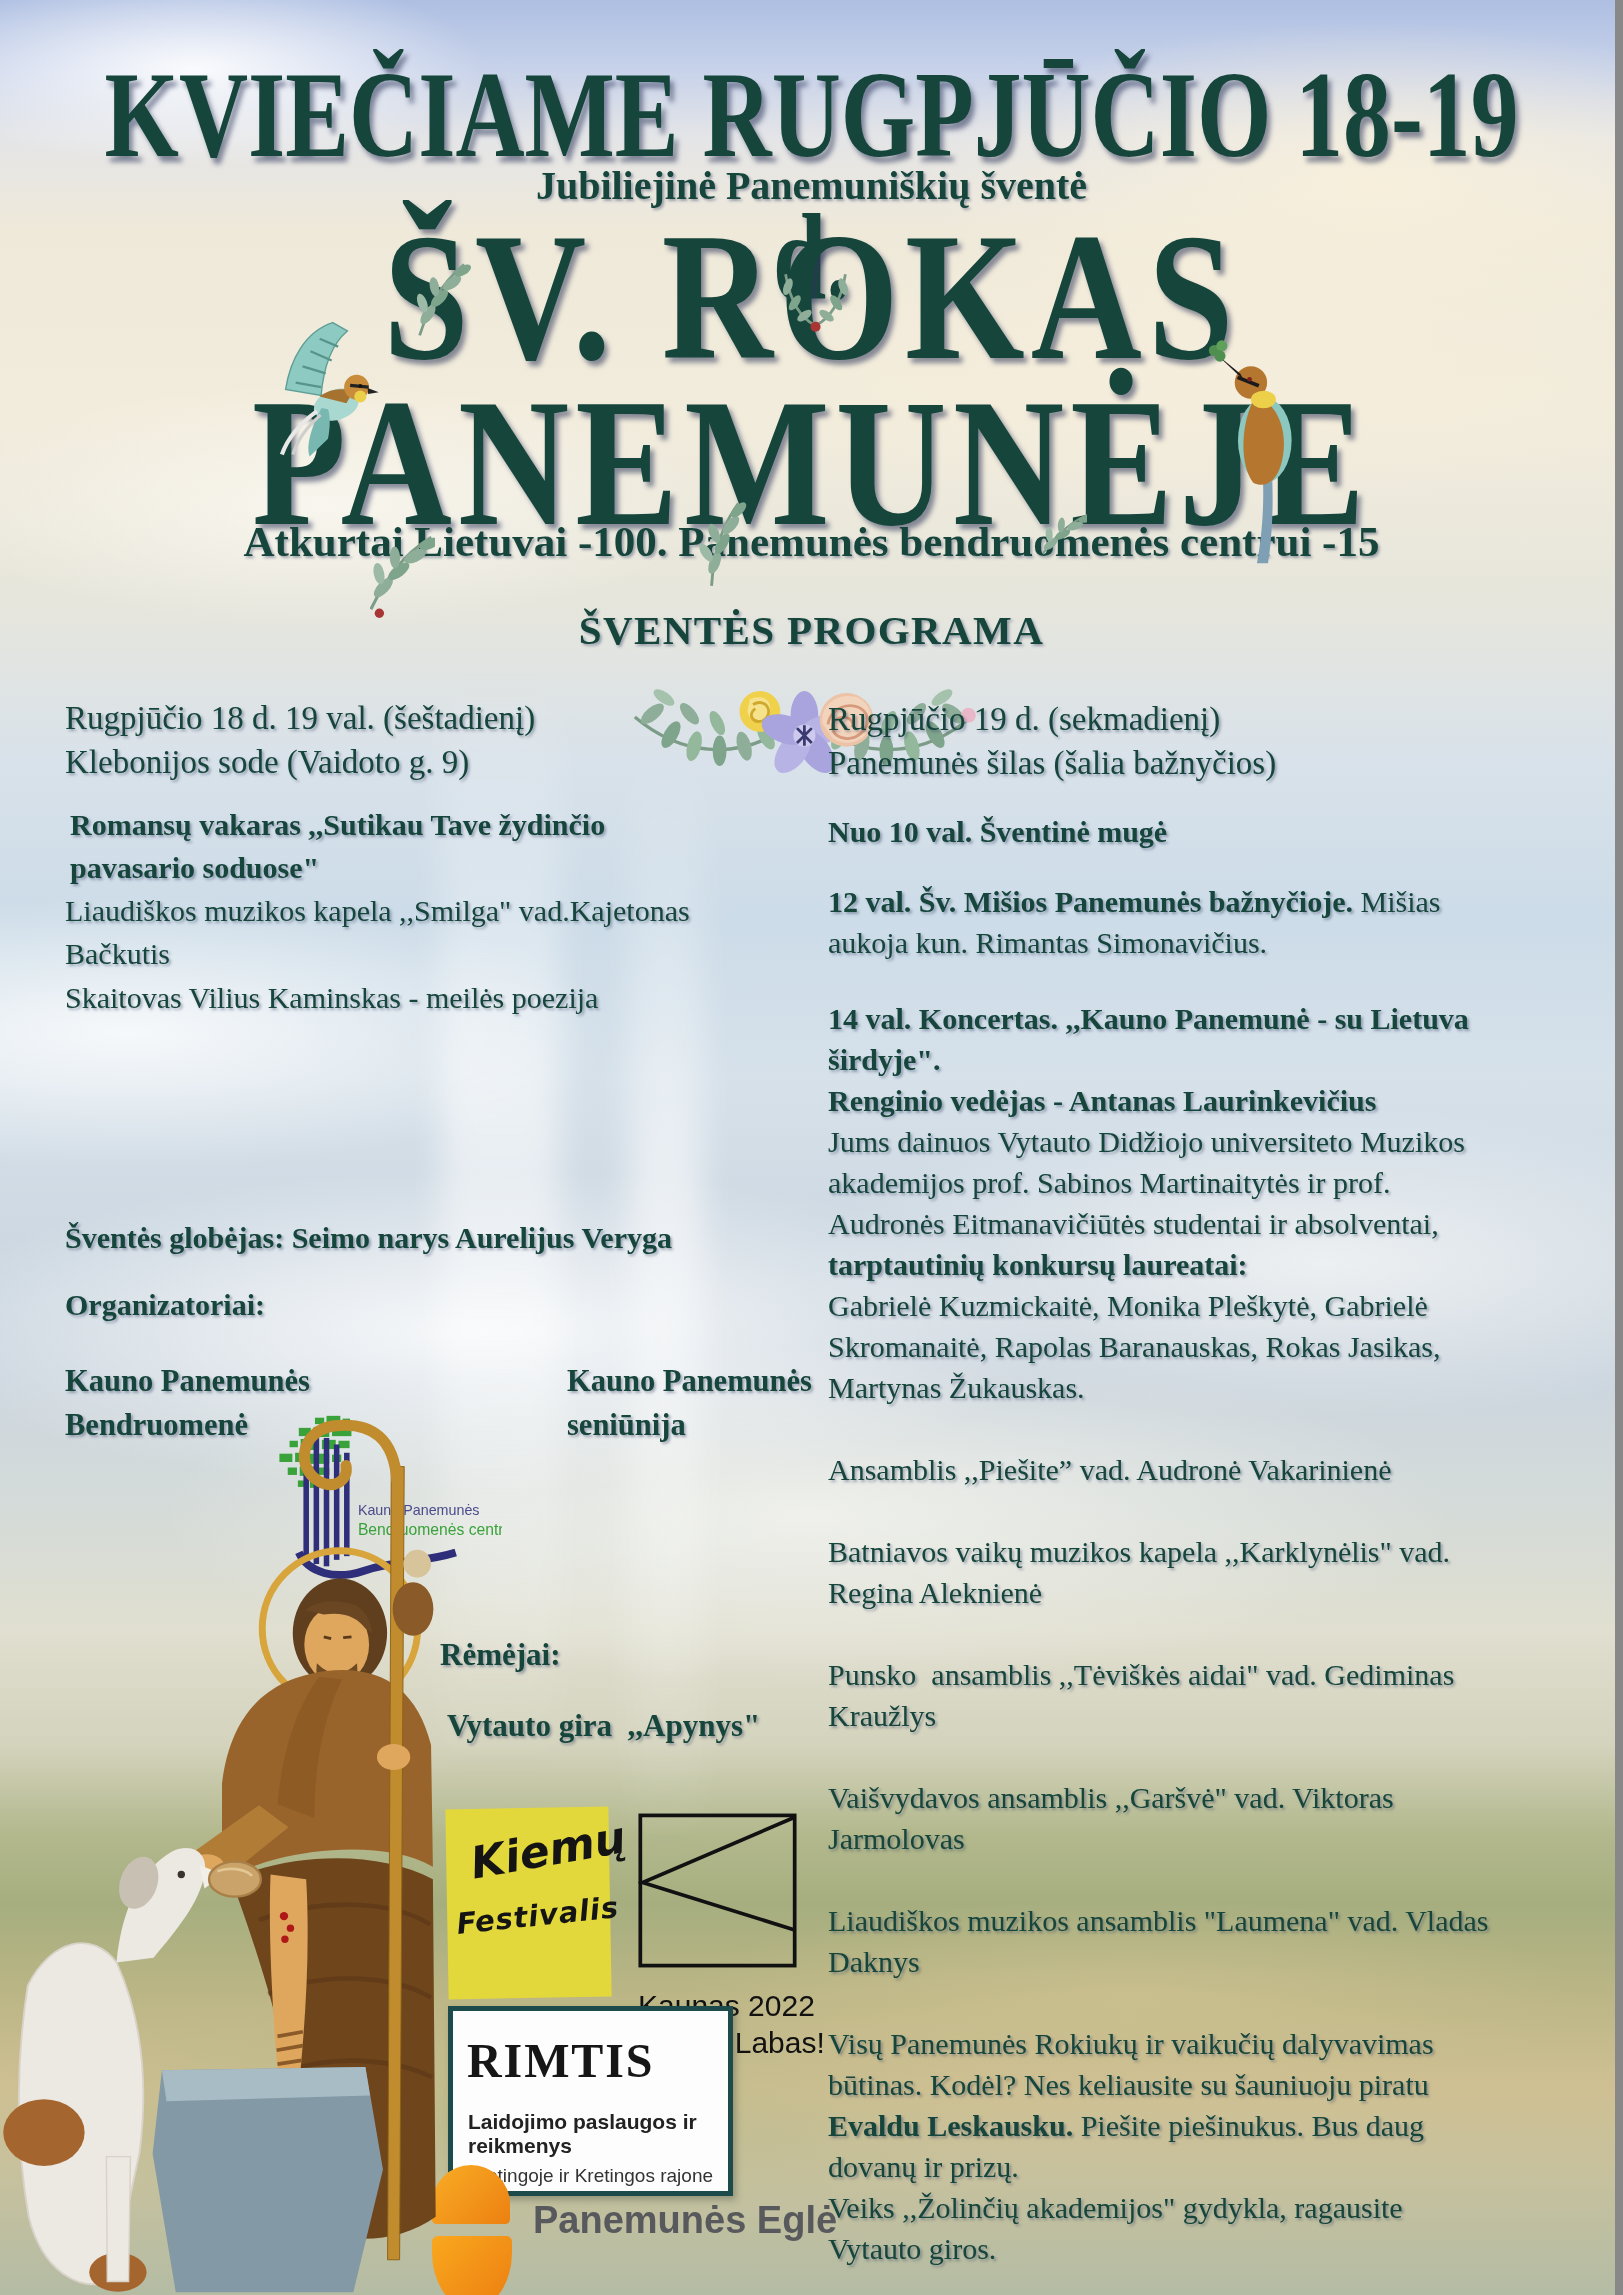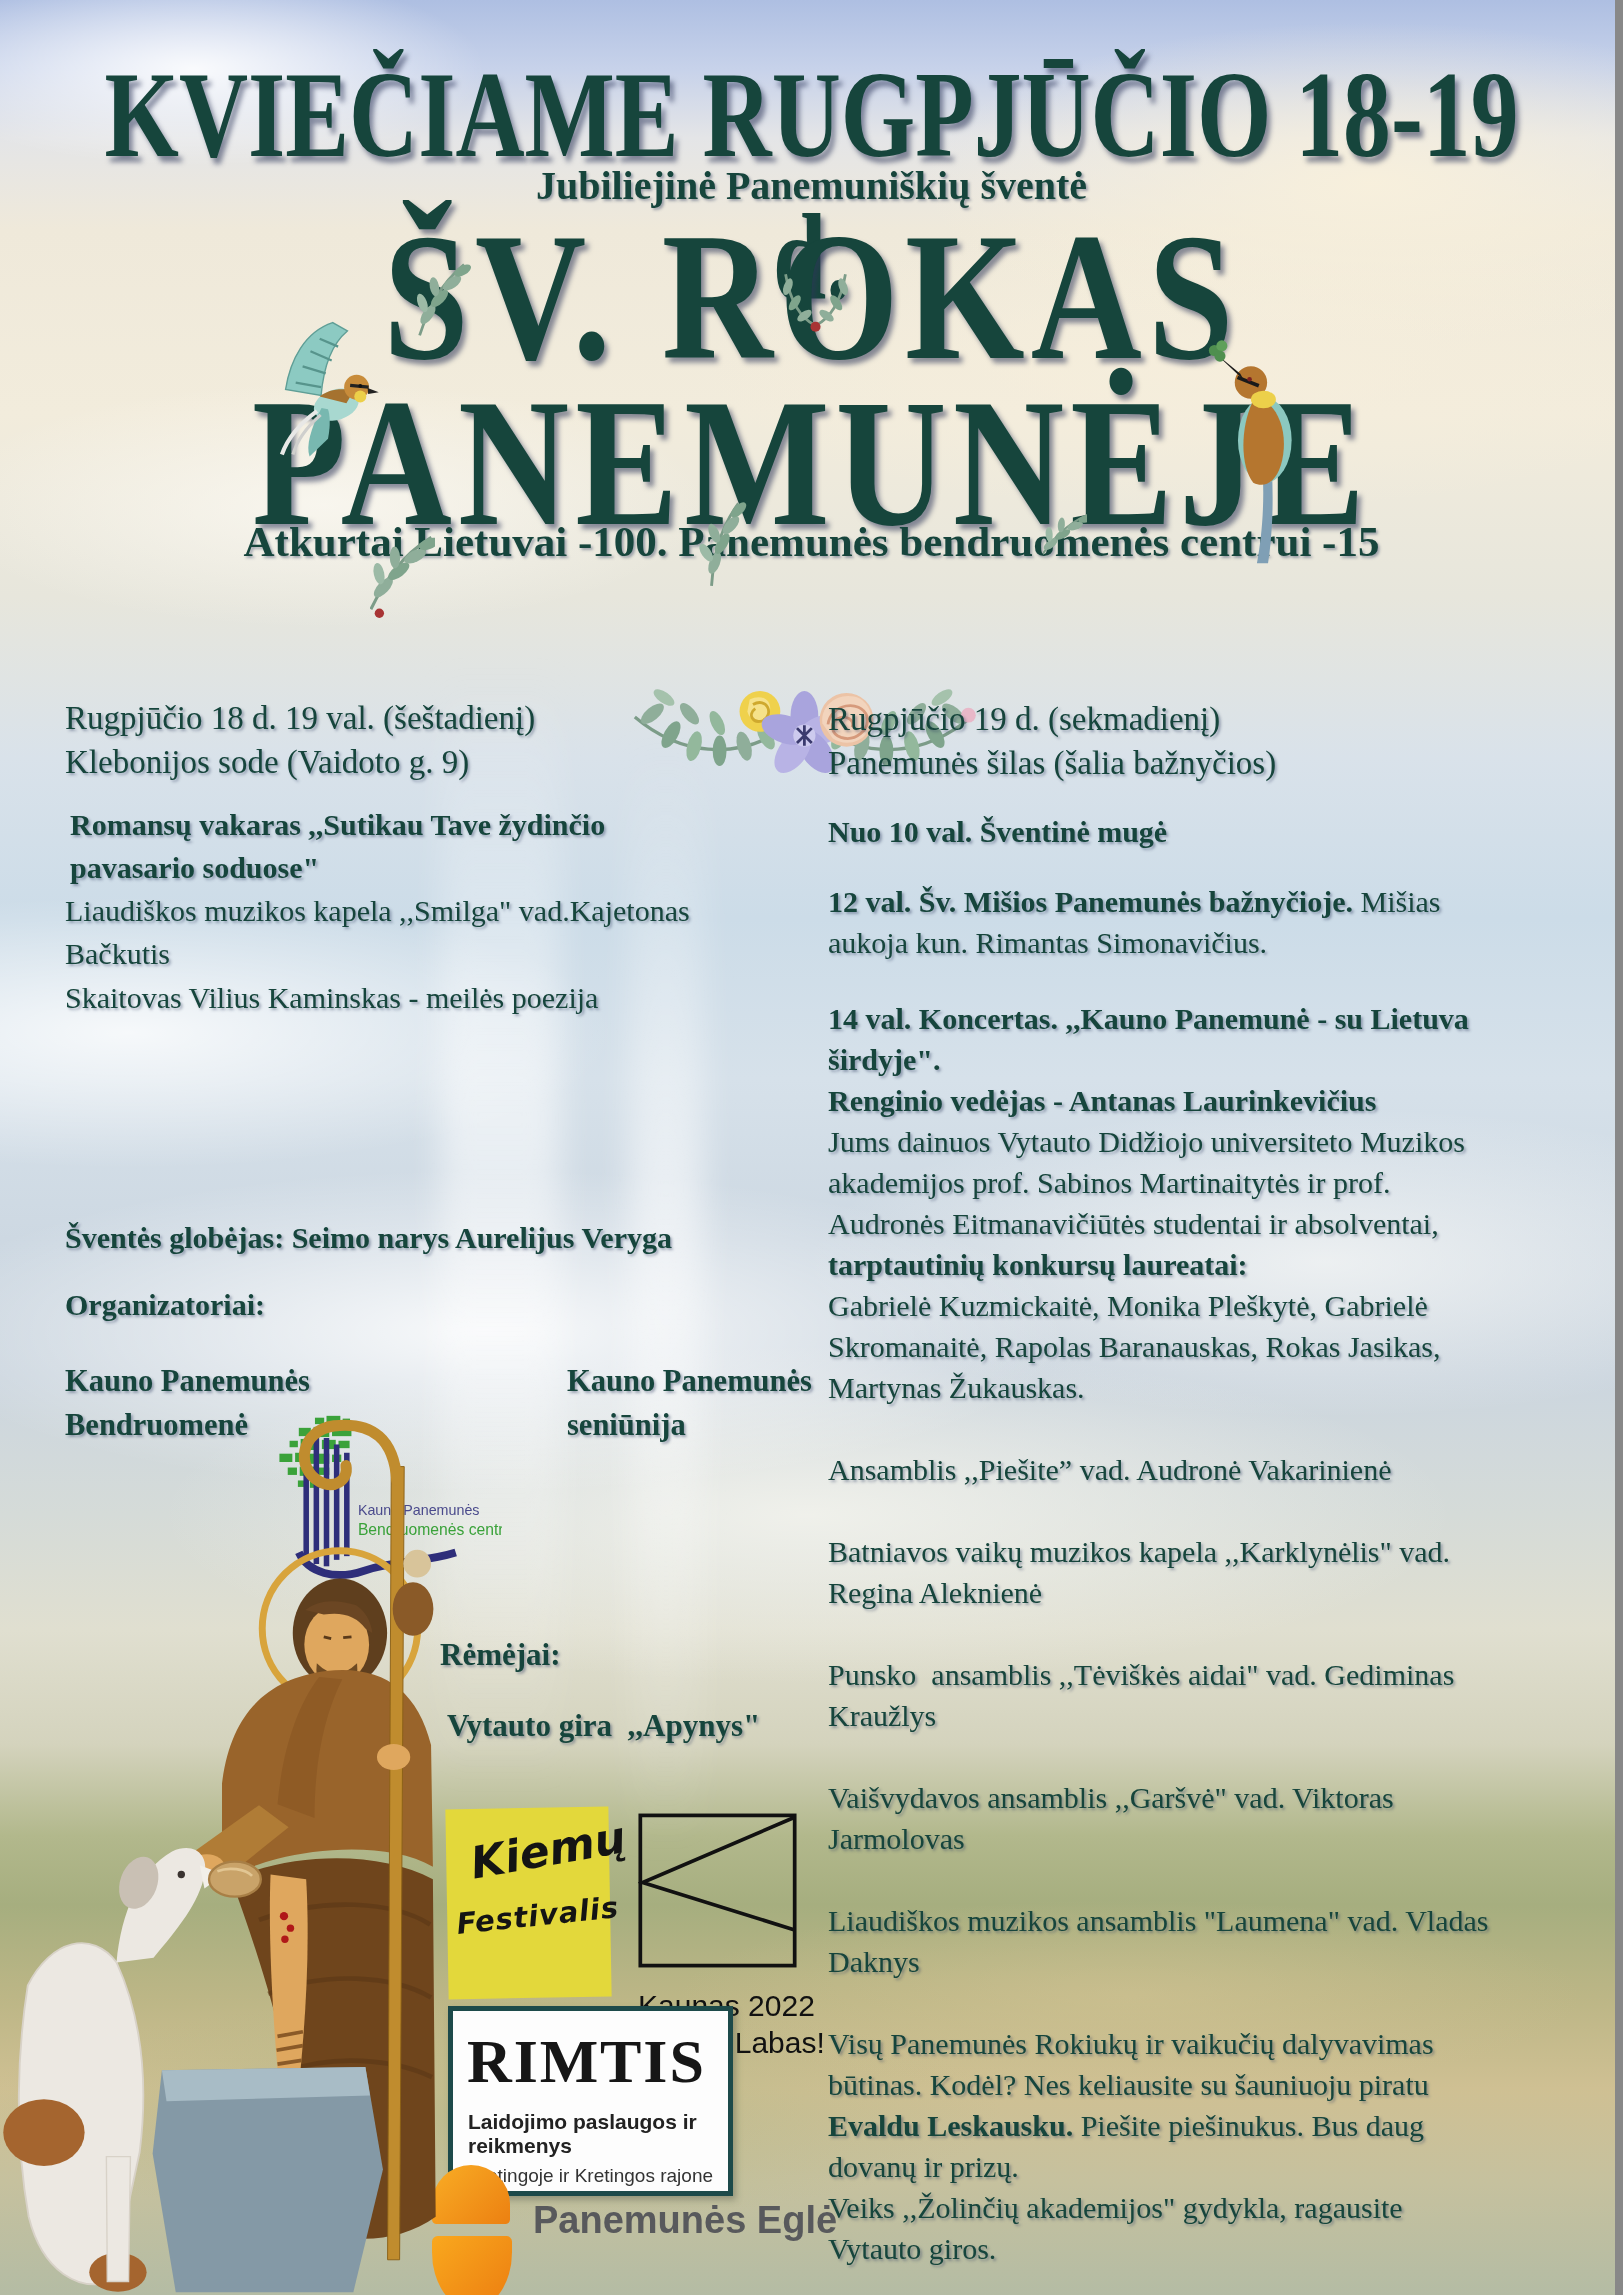--- a/index.html
+++ b/index.html
@@ -42,21 +42,21 @@
   .rcol p{margin:0;font-size:30px;line-height:41px;}
   .rcol .mt1{margin-top:26px;} .rcol .mt2{margin-top:29px;}
   .rcol .mt3{margin-top:35px;} .rcol .mt4{margin-top:41px;}
   .orgline{font-size:30.5px;font-weight:bold;line-height:44px;}
   .lbl{font-size:31px;font-weight:bold;}
   .kiemu-box{background:#e3d83b;width:163px;height:190px;transform:rotate(-1deg);}
   .kiemu-box div{font-family:"DejaVu Sans",sans-serif;font-style:italic;font-weight:bold;color:#141414;}
   .k1{font-size:44px;transform:rotate(-9deg);margin:17.6px 0 0 24px;}
   .k2{font-size:29px;transform:rotate(-5deg);margin:22px 0 0 9.3px;letter-spacing:0.9px;}
   .rimtis-box{background:#fdfdfd;border:5.6px solid #1d4a4a;width:275px;height:180px;box-shadow:2.8px 3.7px 6.5px rgba(60,70,60,.35);}
-  .rimtis-name{font-size:62px;font-weight:bold;color:#161616;letter-spacing:1.9px;line-height:74px;margin:13px 0 0 14px;}
+  .rimtis-name{font-size:48px;font-weight:bold;color:#161616;letter-spacing:1.9px;line-height:74px;margin:13px 0 0 14px;}
   .rimtis-l1{font-size:21px;font-weight:bold;color:#222;margin:12px 0 0 15px;}
   .rimtis-l2{font-size:19px;color:#333;margin:7.4px 0 0 15px;}
   .egle-top{width:78px;height:59px;border-radius:39px 39px 4.6px 4.6px;
     background:linear-gradient(135deg,#f9ad25,#ec8011);}
   .egle-bot{width:80px;height:73px;margin-top:12px;border-radius:6.5px 6.5px 46px 46px / 6.5px 6.5px 65px 65px;
     background:linear-gradient(135deg,#f9a81e,#ec7d10);}
   .egle-text{font-family:"Liberation Sans","DejaVu Sans",sans-serif;font-weight:bold;font-size:38px;color:#58595c;}
   .kaunas-text{font-family:"Liberation Sans","DejaVu Sans",sans-serif;font-size:30px;line-height:37px;color:#111;}
 </style>
 </head>
@@ -65,20 +65,21 @@
 <div class="poster">
   <div class="clouds"></div>
   <div class="ray" style="left:440px;top:671px;"></div>
   <div class="ray" style="left:629px;top:740px;width:74px;"></div>
 
   <div class="abs ctr invite tc sh1" style="top:44px;">KVIEČIAME RUGPJŪČIO 18-19 d.</div>
   <div class="abs ctr subtitle tc sh2" style="top:160px;">Jubiliejinė Panemuniškių šventė</div>
   <div class="abs ctr title-line tc sh1" style="top:199px;">ŠV. ROKAS</div>
   <div class="abs ctr title-line tc sh1" style="top:365px;">PANEMUNĖJE</div>
   <div class="abs ctr dedication tc sh2" style="top:515px;">Atkurtai Lietuvai -100. Panemunės bendruomenės centrui -15</div>
+  <div class="abs ctr program tc sh2" style="top:602px;">ŠVENTĖS PROGRAMA</div>
 
   <svg class="abs" style="left:414px;top:259px;" width="58" height="81" viewBox="0 0 125 175">
     <defs>
         <g id="sprig">
           <path d="M12,165 C30,110 55,55 108,12" stroke="#7c9c88" stroke-width="6" fill="none"></path>
       <ellipse cx="30" cy="120" rx="11" ry="24" fill="#8fae9a" transform="rotate(35 30 120)"></ellipse>
       <ellipse cx="55" cy="85" rx="11" ry="24" fill="#7fa48c" transform="rotate(45 55 85)"></ellipse>
       <ellipse cx="82" cy="52" rx="11" ry="23" fill="#8fae9a" transform="rotate(55 82 52)"></ellipse>
       <ellipse cx="105" cy="25" rx="10" ry="20" fill="#7fa48c" transform="rotate(60 105 25)"></ellipse>
       <ellipse cx="18" cy="95" rx="10" ry="21" fill="#9cbaa6" transform="rotate(-20 18 95)"></ellipse>

